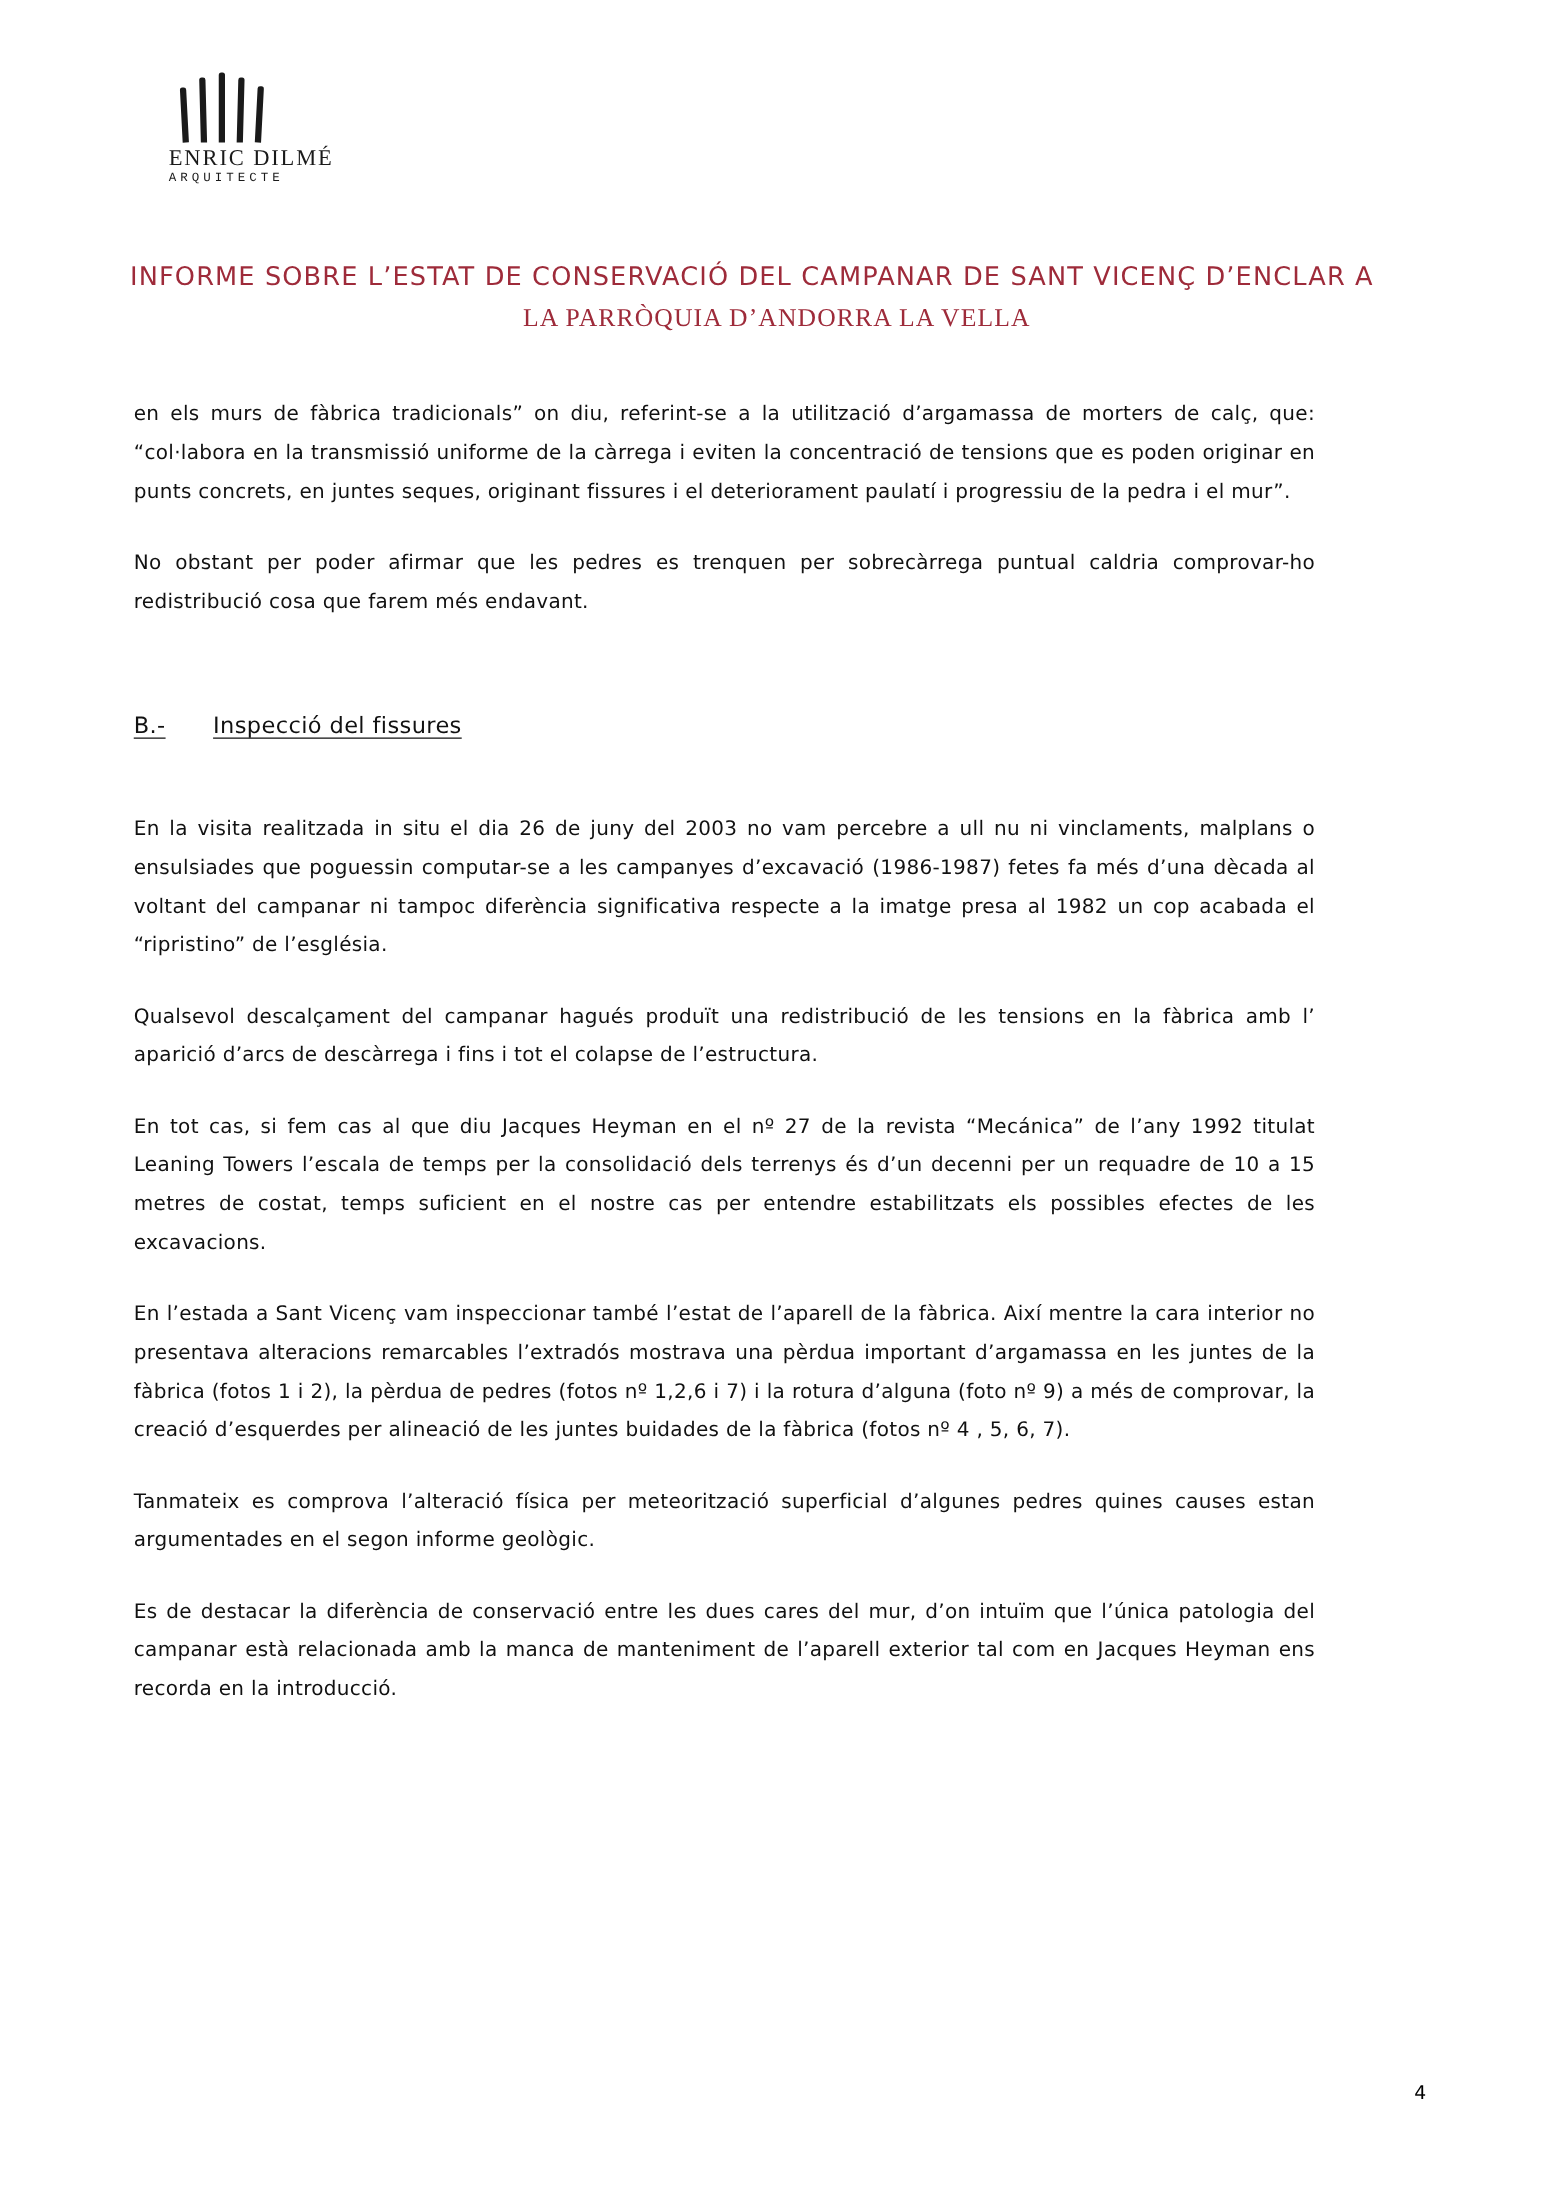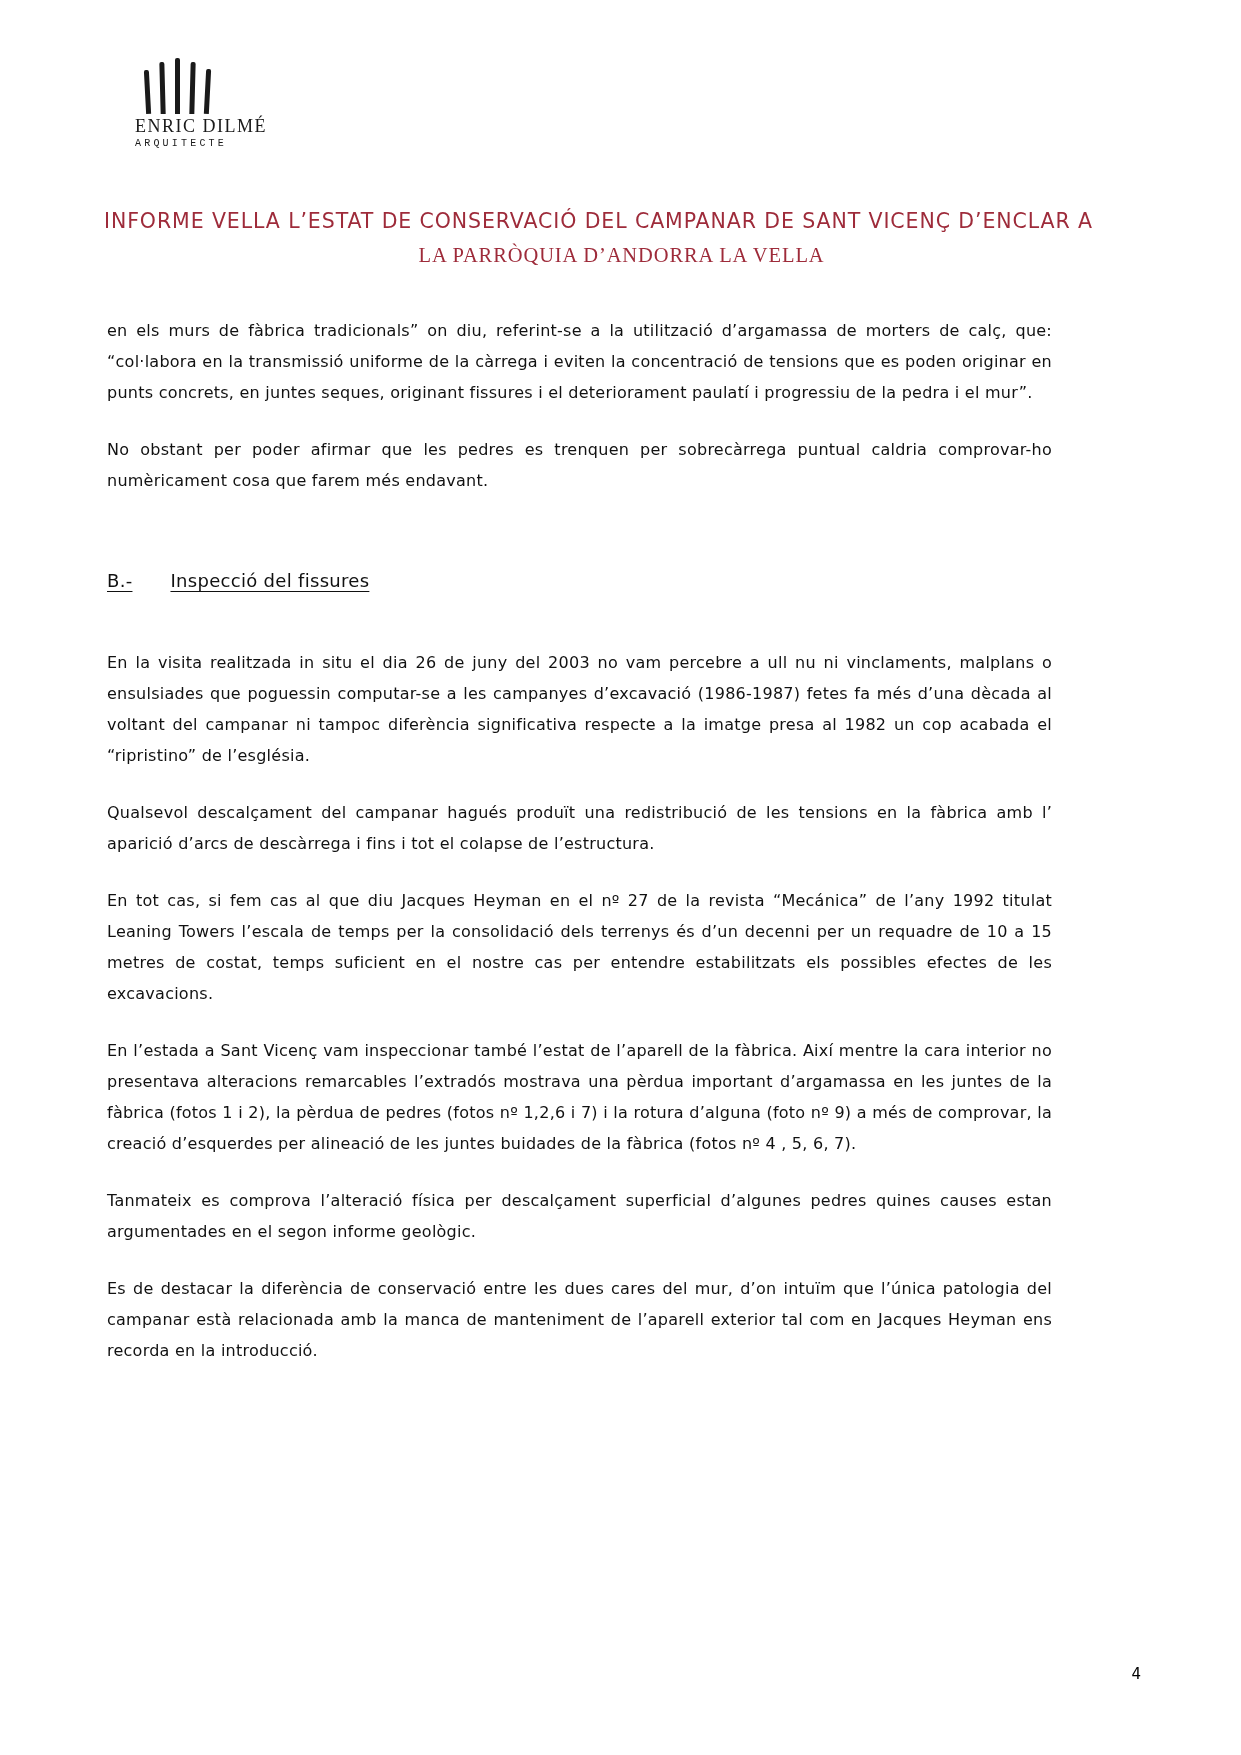--- a/index.html
+++ b/index.html
@@ -128,41 +128,41 @@
       <div class="bar b2"></div>
       <div class="bar b3"></div>
       <div class="bar b4"></div>
       <div class="bar b5"></div>
     </div>
     <div class="logo-name">ENRIC DILMÉ</div>
     <div class="logo-sub">ARQUITECTE</div>
   </div>
 
   <div class="doc-title">
-    <span class="l1">INFORME VELLA L’ESTAT DE CONSERVACIÓ DEL CAMPANAR DE SANT VICENÇ D’ENCLAR A</span>
+    <span class="l1">INFORME SOBRE L’ESTAT DE CONSERVACIÓ DEL CAMPANAR DE SANT VICENÇ D’ENCLAR A</span>
     <span class="l2">LA PARRÒQUIA D’ANDORRA LA VELLA</span>
   </div>
 
   <div class="body-area">
 
     <p class="para">en els murs de fàbrica tradicionals” on diu, referint-se a la utilització d’argamassa de morters de calç, que: “col·labora en la transmissió uniforme de la càrrega i eviten la concentració de tensions que es poden originar en punts concrets, en juntes seques, originant fissures i el deteriorament paulatí i progressiu de la pedra i el mur”.</p>
-    <p class="para">No obstant per poder afirmar que les pedres es trenquen per sobrecàrrega puntual caldria comprovar-ho numèricament cosa que farem més endavant.</p>
+    <p class="para">No obstant per poder afirmar que les pedres es trenquen per sobrecàrrega puntual caldria comprovar-ho redistribució cosa que farem més endavant.</p>
 
     <div class="spacer-lg"></div>
 
     <div class="section-heading">
       <span class="u">B.-</span><span class="tab"></span><span class="u">Inspecció del fissures</span>
     </div>
 
     <div class="spacer-xl"></div>
 
     <p class="para">En la visita realitzada in situ el dia 26 de juny del 2003 no vam percebre a ull nu ni vinclaments, malplans o ensulsiades que poguessin computar-se a les campanyes d’excavació (1986-1987) fetes fa més d’una dècada al voltant del campanar ni tampoc diferència significativa respecte a la imatge  presa al 1982 un cop acabada el “ripristino” de l’església.</p>
     <p class="para">Qualsevol descalçament del campanar hagués produït una redistribució de les tensions en la fàbrica amb l’ aparició d’arcs de descàrrega i fins i tot el colapse de l’estructura.</p>
     <p class="para">En tot cas, si fem cas al que  diu Jacques Heyman en el nº 27 de la revista “Mecánica” de l’any 1992 titulat Leaning Towers l’escala de temps per la consolidació dels terrenys és d’un decenni per un requadre de 10 a 15 metres de costat, temps suficient en el nostre cas per entendre estabilitzats els possibles efectes de les excavacions.</p>
     <p class="para">En l’estada a Sant Vicenç vam inspeccionar també l’estat de l’aparell de la fàbrica. Així mentre la cara interior no presentava alteracions remarcables l’extradós mostrava una pèrdua important d’argamassa en les juntes de la fàbrica (fotos 1 i 2), la pèrdua de pedres (fotos nº 1,2,6 i 7) i la rotura d’alguna (foto nº 9) a més de comprovar, la creació d’esquerdes per alineació de les juntes buidades de la fàbrica (fotos nº 4 , 5, 6, 7).</p>
-    <p class="para">Tanmateix es comprova l’alteració física per  descalçament superficial d’algunes pedres quines causes estan argumentades en el  segon informe geològic.</p>
+    <p class="para">Tanmateix es comprova l’alteració física per  meteorització superficial d’algunes pedres quines causes estan argumentades en el  segon informe geològic.</p>
     <p class="para">Es de destacar la diferència de conservació entre les  dues cares del mur, d’on  intuïm que l’única patologia del campanar està relacionada amb la manca de manteniment de l’aparell exterior tal com en Jacques Heyman ens recorda en la introducció.</p>
 
   </div>
 
   <div class="page-number">4</div>
 
 </div>
 
 </body></html>

